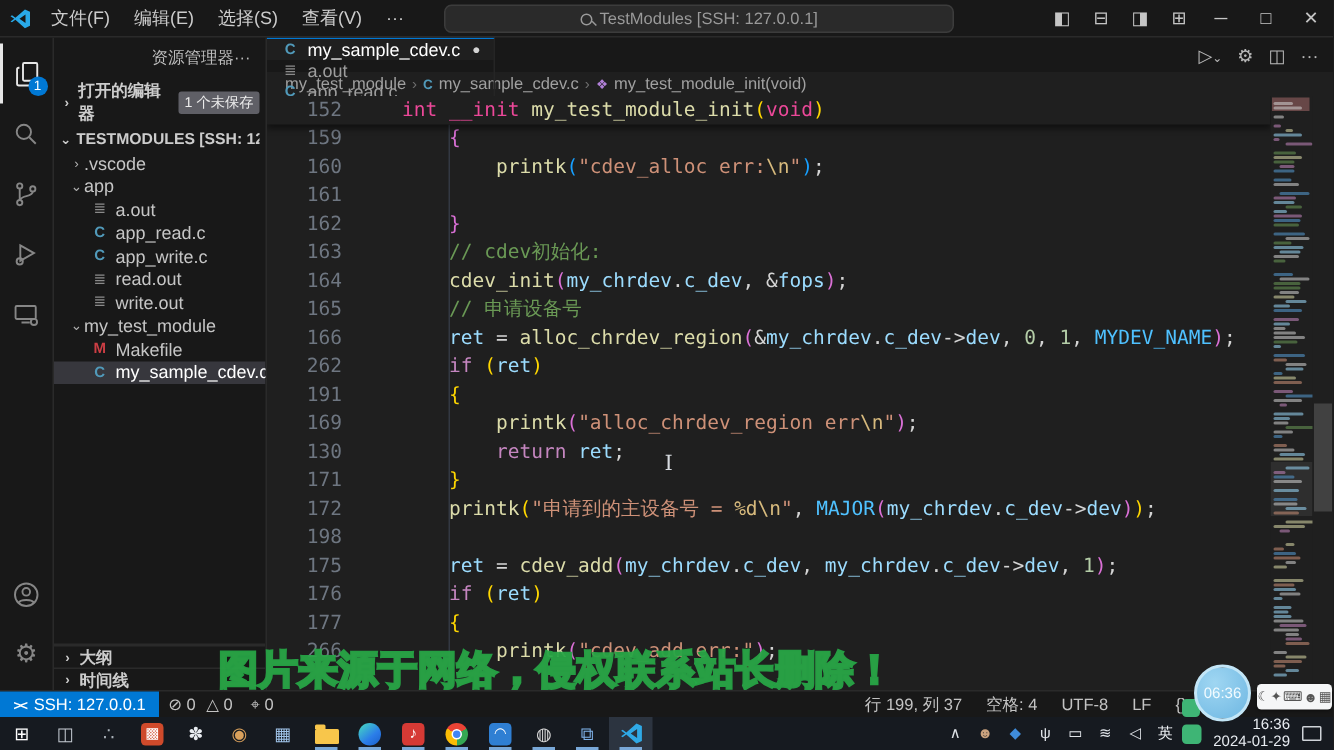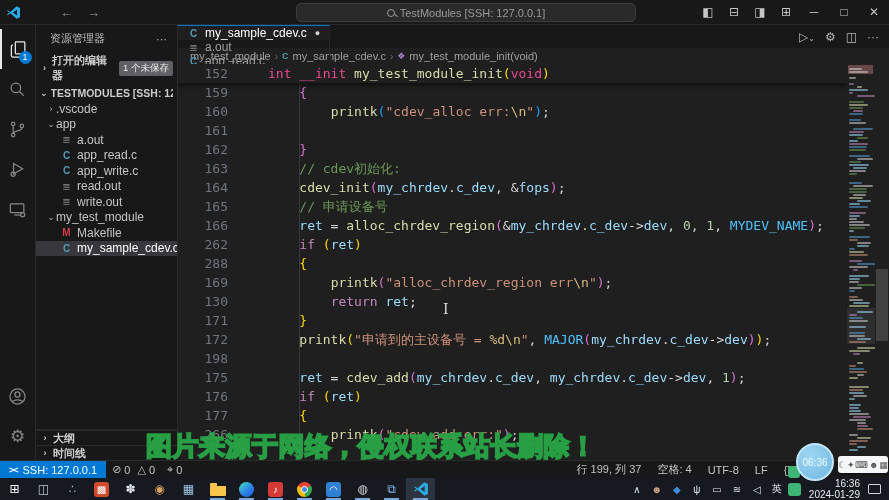--- a/index.html
+++ b/index.html
@@ -21,21 +21,21 @@
 
   
   .main{display:flex;height:435px;position:relative;}
   .activitybar{width:36px;background:#181818;border-right:1px solid #2a2a2a;display:flex;flex-direction:column;align-items:center;padding-top:4px;position:relative;}
   .ab-item{width:36px;height:40px;display:flex;align-items:center;justify-content:center;position:relative;color:#868686;}
   .ab-item.active{color:#e7e7e7;border-left:2px solid #e7e7e7;}
   .ab-badge{position:absolute;right:4px;bottom:5px;min-width:13px;height:13px;border-radius:8px;background:#0078d4;color:#fff;font-size:9px;line-height:13px;text-align:center;padding:0 2px;}
   .ab-bottom{margin-top:auto;margin-bottom:4px;display:flex;flex-direction:column;align-items:center;}
 
   .sidebar{width:142px;background:#181818;border-right:1px solid #2a2a2a;color:#cccccc;font-size:11px;display:flex;flex-direction:column;overflow:hidden;}
-  .sb-title{display:flex;align-items:center;justify-content:space-between;padding:6px 10px 5px 14px;color:#bdbdbd;}
+  .sb-title{display:flex;align-items:center;justify-content:flex-end;padding:6px 10px 5px 14px;color:#bdbdbd;}
   .sb-sec{display:flex;align-items:center;gap:3px;padding:2px 4px;font-weight:bold;color:#cccccc;}
   .sb-sec .chev{color:#cccccc;font-size:9px;width:10px;text-align:center;}
   .sb-badge{background:#5f5f66;color:#ececec;border-radius:2px;font-weight:normal;font-size:9.5px;padding:1px 4px;margin-left:4px;white-space:nowrap;}
   .sb-root{white-space:nowrap;overflow:hidden;font-size:10.5px;}
   .tree{flex:0 0 auto;}
   .tree-row{display:flex;align-items:center;height:15.5px;font-size:12px;color:#c5c5c5;white-space:nowrap;cursor:default;}
   .tree-row.selected{background:#37373d;color:#ffffff;}
   .tree-row .chev{width:10px;font-size:9px;color:#b0b0b0;text-align:center;flex:0 0 auto;}
   .fi{width:13px;flex:0 0 auto;text-align:center;font-size:10px;font-weight:bold;margin-right:4px;}
   .fi-c{color:#519aba;}
@@ -115,20 +115,21 @@
 <body>
 
 <div class="app">
 
   <div class="titlebar">
     <div class="tb-logo">
       <svg width="15" height="15" viewBox="0 0 24 24">
           <path fill="#29a9e8" d="M17 2 6.8 11 3.2 8.2 1.6 9.2l4 2.8-4 2.8 1.6 1L6.8 13 17 22l5.4-2.6V4.6L17 2zm.6 5.4v9.2L11.2 12l6.4-4.6z"></path>
         </svg>
     </div>
+    <div id="menu-bar"><span class="menu-item">文件(F)</span><span class="menu-item">编辑(E)</span><span class="menu-item">选择(S)</span><span class="menu-item">查看(V)</span><span class="menu-item">···</span></div>
     <div class="nav-arrows">
       <span>←</span>
       <span>→</span>
     </div>
     <div class="cmd-center">
       <span class="mag"></span>
       <span>TestModules [SSH: 127.0.0.1]</span>
     </div>
     <div class="win-icons">
       <span class="wi" id="layout-icons" style="width:auto;display:flex;">
@@ -302,21 +303,21 @@
             <div class="guide"></div>
           <div class="code-line"><span class="ln">159</span><span class="lnpad"></span><span class="code-text"><span class="tk tk-p">    </span><span class="tk tk-b2">{</span></span></div>
               <div class="code-line"><span class="ln">160</span><span class="lnpad"></span><span class="code-text"><span class="tk tk-p">        </span><span class="tk tk-fn">printk</span><span class="tk tk-b3">(</span><span class="tk tk-s">"cdev_alloc err:</span><span class="tk tk-e">\n</span><span class="tk tk-s">"</span><span class="tk tk-b3">)</span><span class="tk tk-p">;</span></span></div>
               <div class="code-line"><span class="ln">161</span><span class="lnpad"></span></div>
               <div class="code-line"><span class="ln">162</span><span class="lnpad"></span><span class="code-text"><span class="tk tk-p">    </span><span class="tk tk-b2">}</span></span></div>
               <div class="code-line"><span class="ln">163</span><span class="lnpad"></span><span class="code-text"><span class="tk tk-p">    </span><span class="tk tk-c">// cdev初始化:</span></span></div>
               <div class="code-line"><span class="ln">164</span><span class="lnpad"></span><span class="code-text"><span class="tk tk-p">    </span><span class="tk tk-fn">cdev_init</span><span class="tk tk-b2">(</span><span class="tk tk-v">my_chrdev</span><span class="tk tk-p">.</span><span class="tk tk-v">c_dev</span><span class="tk tk-p">, &amp;</span><span class="tk tk-v">fops</span><span class="tk tk-b2">)</span><span class="tk tk-p">;</span></span></div>
               <div class="code-line"><span class="ln">165</span><span class="lnpad"></span><span class="code-text"><span class="tk tk-p">    </span><span class="tk tk-c">// 申请设备号</span></span></div>
               <div class="code-line"><span class="ln">166</span><span class="lnpad"></span><span class="code-text"><span class="tk tk-p">    </span><span class="tk tk-v">ret</span><span class="tk tk-p"> = </span><span class="tk tk-fn">alloc_chrdev_region</span><span class="tk tk-b2">(</span><span class="tk tk-p">&amp;</span><span class="tk tk-v">my_chrdev</span><span class="tk tk-p">.</span><span class="tk tk-v">c_dev</span><span class="tk tk-p">-&gt;</span><span class="tk tk-v">dev</span><span class="tk tk-p">, </span><span class="tk tk-n">0</span><span class="tk tk-p">, </span><span class="tk tk-n">1</span><span class="tk tk-p">, </span><span class="tk tk-m">MYDEV_NAME</span><span class="tk tk-b2">)</span><span class="tk tk-p">;</span></span></div>
               <div class="code-line"><span class="ln">262</span><span class="lnpad"></span><span class="code-text"><span class="tk tk-p">    </span><span class="tk tk-ctl">if</span><span class="tk tk-p"> </span><span class="tk tk-b1">(</span><span class="tk tk-v">ret</span><span class="tk tk-b1">)</span></span></div>
-              <div class="code-line"><span class="ln">288</span><span class="lnpad"></span><span class="code-text"><span class="tk tk-p">    </span><span class="tk tk-b1">{</span></span></div>
+              <div class="code-line"><span class="ln">191</span><span class="lnpad"></span><span class="code-text"><span class="tk tk-p">    </span><span class="tk tk-b1">{</span></span></div>
               <div class="code-line"><span class="ln">169</span><span class="lnpad"></span><span class="code-text"><span class="tk tk-p">        </span><span class="tk tk-fn">printk</span><span class="tk tk-b2">(</span><span class="tk tk-s">"alloc_chrdev_region err</span><span class="tk tk-e">\n</span><span class="tk tk-s">"</span><span class="tk tk-b2">)</span><span class="tk tk-p">;</span></span></div>
               <div class="code-line"><span class="ln">130</span><span class="lnpad"></span><span class="code-text"><span class="tk tk-p">        </span><span class="tk tk-ctl">return</span><span class="tk tk-p"> </span><span class="tk tk-v">ret</span><span class="tk tk-p">;</span></span></div>
               <div class="code-line"><span class="ln">171</span><span class="lnpad"></span><span class="code-text"><span class="tk tk-p">    </span><span class="tk tk-b1">}</span></span></div>
               <div class="code-line"><span class="ln">172</span><span class="lnpad"></span><span class="code-text"><span class="tk tk-p">    </span><span class="tk tk-fn">printk</span><span class="tk tk-b1">(</span><span class="tk tk-s">"申请到的主设备号 = </span><span class="tk tk-e">%d</span><span class="tk tk-e">\n</span><span class="tk tk-s">"</span><span class="tk tk-p">, </span><span class="tk tk-m">MAJOR</span><span class="tk tk-b2">(</span><span class="tk tk-v">my_chrdev</span><span class="tk tk-p">.</span><span class="tk tk-v">c_dev</span><span class="tk tk-p">-&gt;</span><span class="tk tk-v">dev</span><span class="tk tk-b2">)</span><span class="tk tk-b1">)</span><span class="tk tk-p">;</span></span></div>
               <div class="code-line"><span class="ln">198</span><span class="lnpad"></span><span class="code-text"></span></div>
               <div class="code-line"><span class="ln">175</span><span class="lnpad"></span><span class="code-text"><span class="tk tk-p">    </span><span class="tk tk-v">ret</span><span class="tk tk-p"> = </span><span class="tk tk-fn">cdev_add</span><span class="tk tk-b2">(</span><span class="tk tk-v">my_chrdev</span><span class="tk tk-p">.</span><span class="tk tk-v">c_dev</span><span class="tk tk-p">, </span><span class="tk tk-v">my_chrdev</span><span class="tk tk-p">.</span><span class="tk tk-v">c_dev</span><span class="tk tk-p">-&gt;</span><span class="tk tk-v">dev</span><span class="tk tk-p">, </span><span class="tk tk-n">1</span><span class="tk tk-b2">)</span><span class="tk tk-p">;</span></span></div>
               <div class="code-line"><span class="ln">176</span><span class="lnpad"></span><span class="code-text"><span class="tk tk-p">    </span><span class="tk tk-ctl">if</span><span class="tk tk-p"> </span><span class="tk tk-b1">(</span><span class="tk tk-v">ret</span><span class="tk tk-b1">)</span></span></div>
               <div class="code-line"><span class="ln">177</span><span class="lnpad"></span><span class="code-text"><span class="tk tk-p">    </span><span class="tk tk-b1">{</span></span></div>
               <div class="code-line"><span class="ln">266</span><span class="lnpad"></span><span class="code-text"><span class="tk tk-p">        </span><span class="tk tk-fn">printk</span><span class="tk tk-b2">(</span><span class="tk tk-s">"cdev_add err:</span><span class="tk tk-s">"</span><span class="tk tk-b2">)</span><span class="tk tk-p">;</span></span></div>
             </div>

